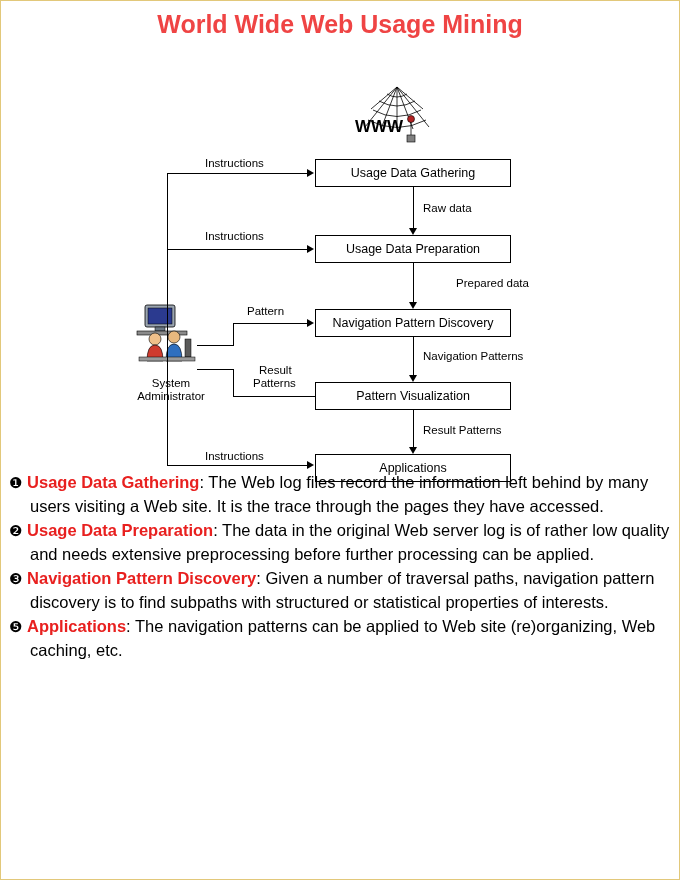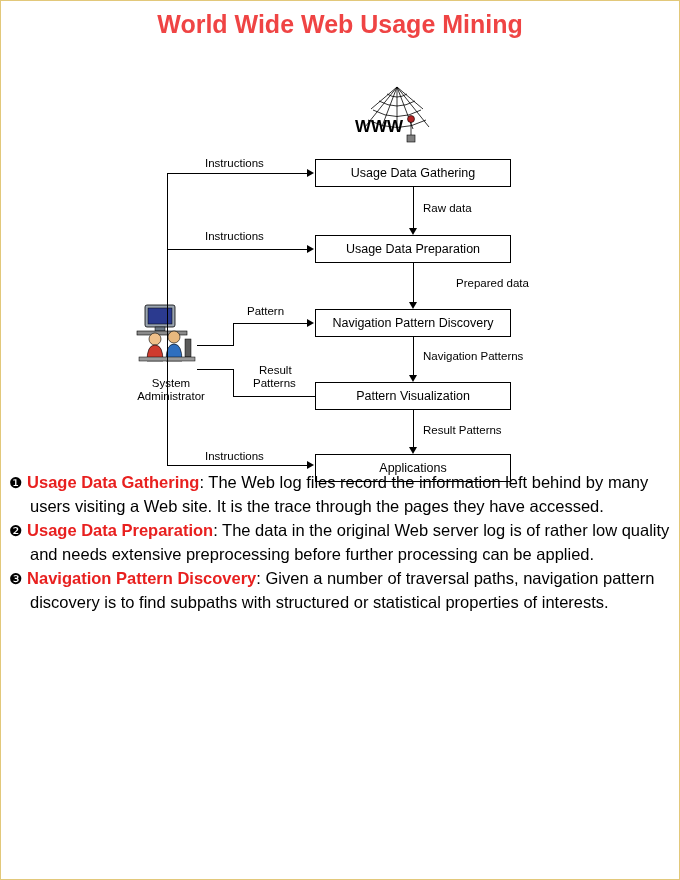--- a/index.html
+++ b/index.html
@@ -224,13 +224,17 @@
     <span class="term">Usage Data Gathering</span><span>: The Web log files record the information left behind by many users visiting a Web site.  It is the trace through the pages they have accessed.</span>
   </div>
   <div class="note">
     <span class="num">❷</span>
     <span class="term">Usage Data Preparation</span><span>: The data in the original Web server log is of rather low quality and needs extensive preprocessing before further processing can be applied.</span>
   </div>
   <div class="note">
     <span class="num">❸</span>
     <span class="term">Navigation Pattern Discovery</span><span>: Given a number of traversal paths, navigation pattern discovery is to find subpaths with structured or statistical properties of interests.</span>
   </div>
+  <div class="note">
+    <span class="num">❺</span>
+    <span class="term">Applications</span><span>: The navigation patterns can be applied to Web site (re)organizing, Web caching, etc.</span>
+  </div>
 </div>
 
 </body></html>

